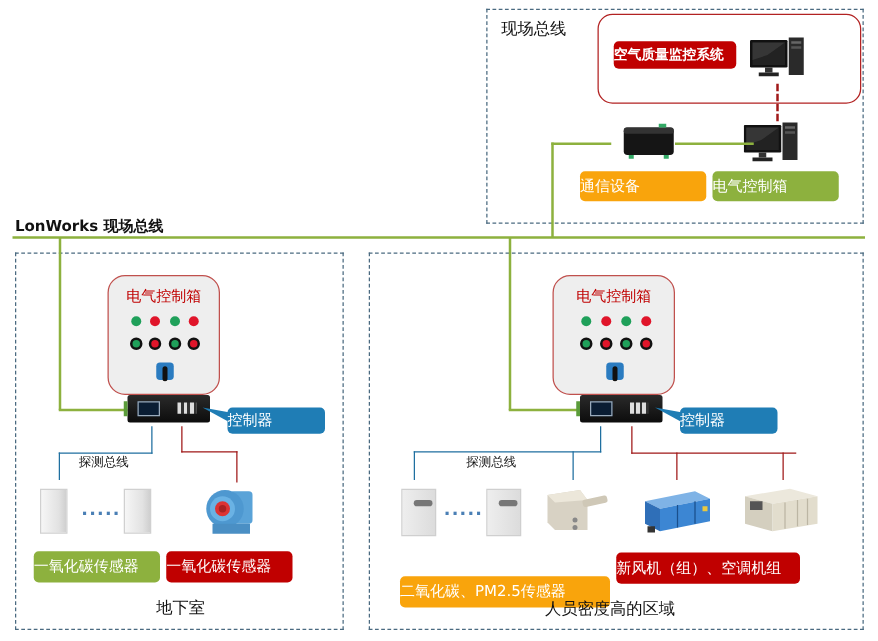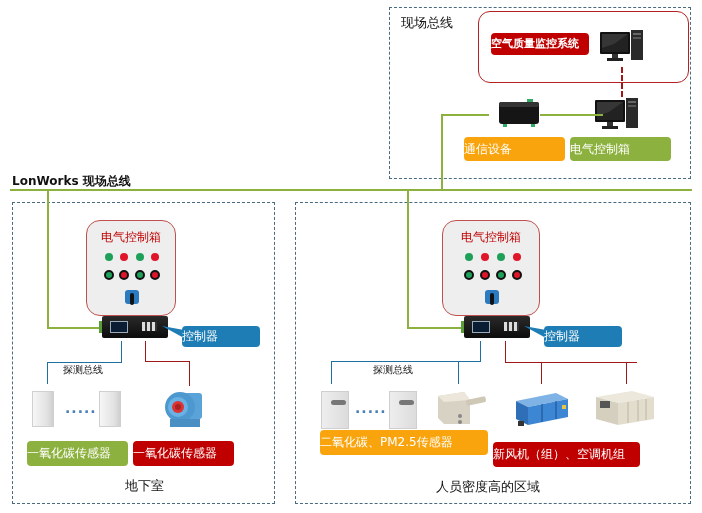--- a/index.html
+++ b/index.html
@@ -212,15 +212,15 @@
 <svg class="abs" style="left:592px; top:389px; width:66px; height:40px;" viewBox="0 0 66 40">
   <polygon points="4,8 40,2 62,8 26,14" fill="#ece8dc"></polygon>
   <polygon points="4,8 26,14 26,36 4,30" fill="#d4cfbf"></polygon>
   <polygon points="26,14 62,8 62,30 26,36" fill="#e2ddcd"></polygon>
   <rect x="8" y="12" width="10" height="7" fill="#555"></rect>
   <line x1="36" y1="13" x2="36" y2="34" stroke="#bcb6a4"></line>
   <line x1="46" y1="11" x2="46" y2="32" stroke="#bcb6a4"></line>
   <line x1="54" y1="10" x2="54" y2="31" stroke="#bcb6a4"></line>
 </svg>
 
-<div class="label lbl-orange" style="left:320px; top:430px; width:168px; height:25px; line-height:25px;">二氧化碳、PM2.5传感器</div>
+<div class="label lbl-orange" style="left:320px; top:461px; width:168px; height:25px; line-height:25px;">二氧化碳、PM2.5传感器</div>
 <div class="label lbl-red" style="left:493px; top:442px; width:147px; height:25px; line-height:25px;">新风机（组）、空调机组</div>
 <div class="region-title" style="left:436px; top:478px;font-family:Liberation Serif, serif;">人员密度高的区域</div>
 
 </body></html>

